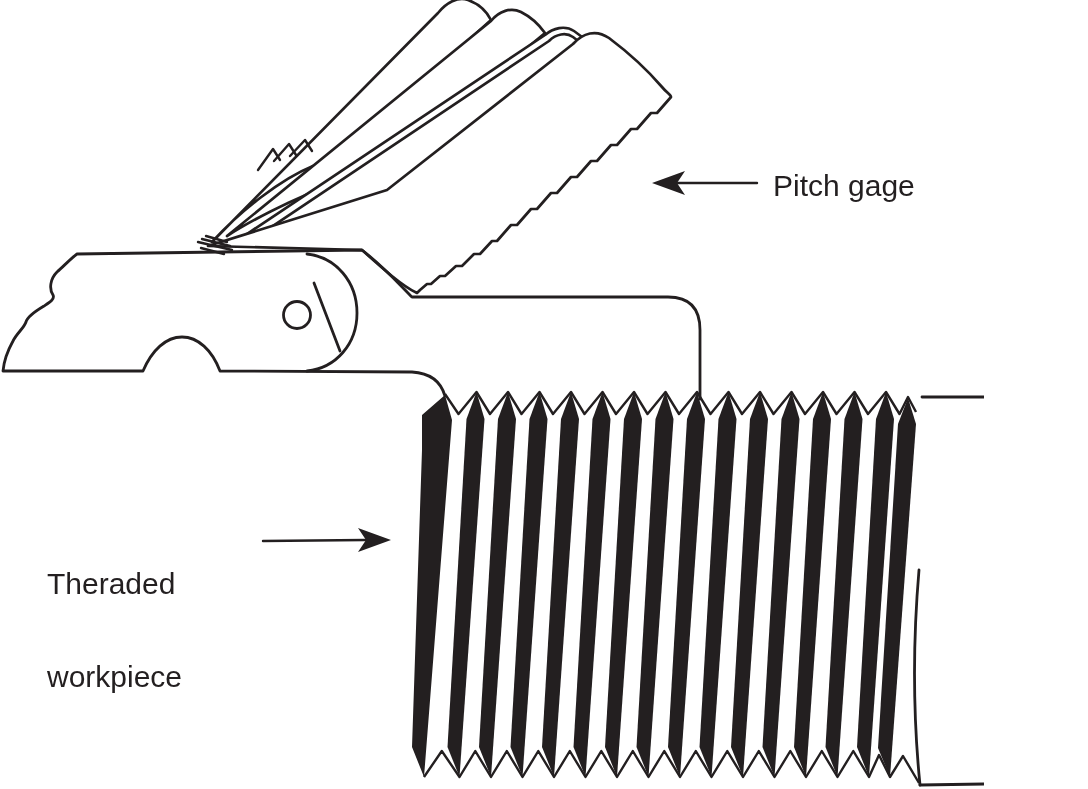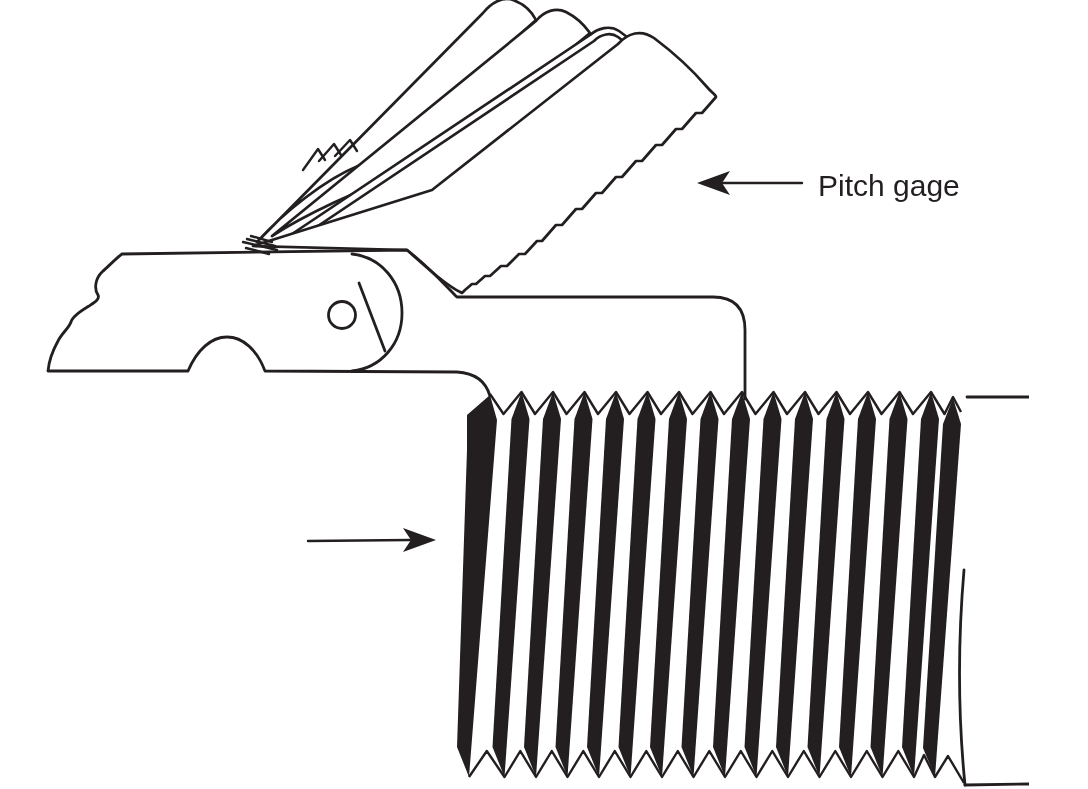--- a/index.html
+++ b/index.html
@@ -2,21 +2,20 @@
 <html><head>
 <meta charset="utf-8">
 <style>
   html,body{margin:0;padding:0;background:#ffffff;}
   .stage{
     position:relative;
     width:984px;height:789px;
     background:#ffffff;
     overflow:hidden;
     font-family:"Liberation Sans",sans-serif;
-    margin-left:45px;
   }
   .stage svg{position:absolute;left:0;top:0;}
   .label{
     position:absolute;
     color:#231f20;
     font-size:30px;
     line-height:31px;
     white-space:pre;
     letter-spacing:0px;
   }
@@ -112,14 +111,18 @@
       <polygon class="solid" points="652,183 685,171 677,183 685,195"></polygon>
     </g>
     <g>
       <line class="ln-thin" x1="263" y1="541" x2="365" y2="540"></line>
       <polygon class="solid" points="391,540 358,528 366,540 358,552"></polygon>
     </g>
   </svg>
 
   <div class="label" style="left:773px;top:170px;">Pitch gage</div>
 
+  <div class="label" style="left:47px;top:506px;">
+    <div>Theraded</div>
+    <div>workpiece</div>
+  </div>
 
 </div>
 
 </body></html>

